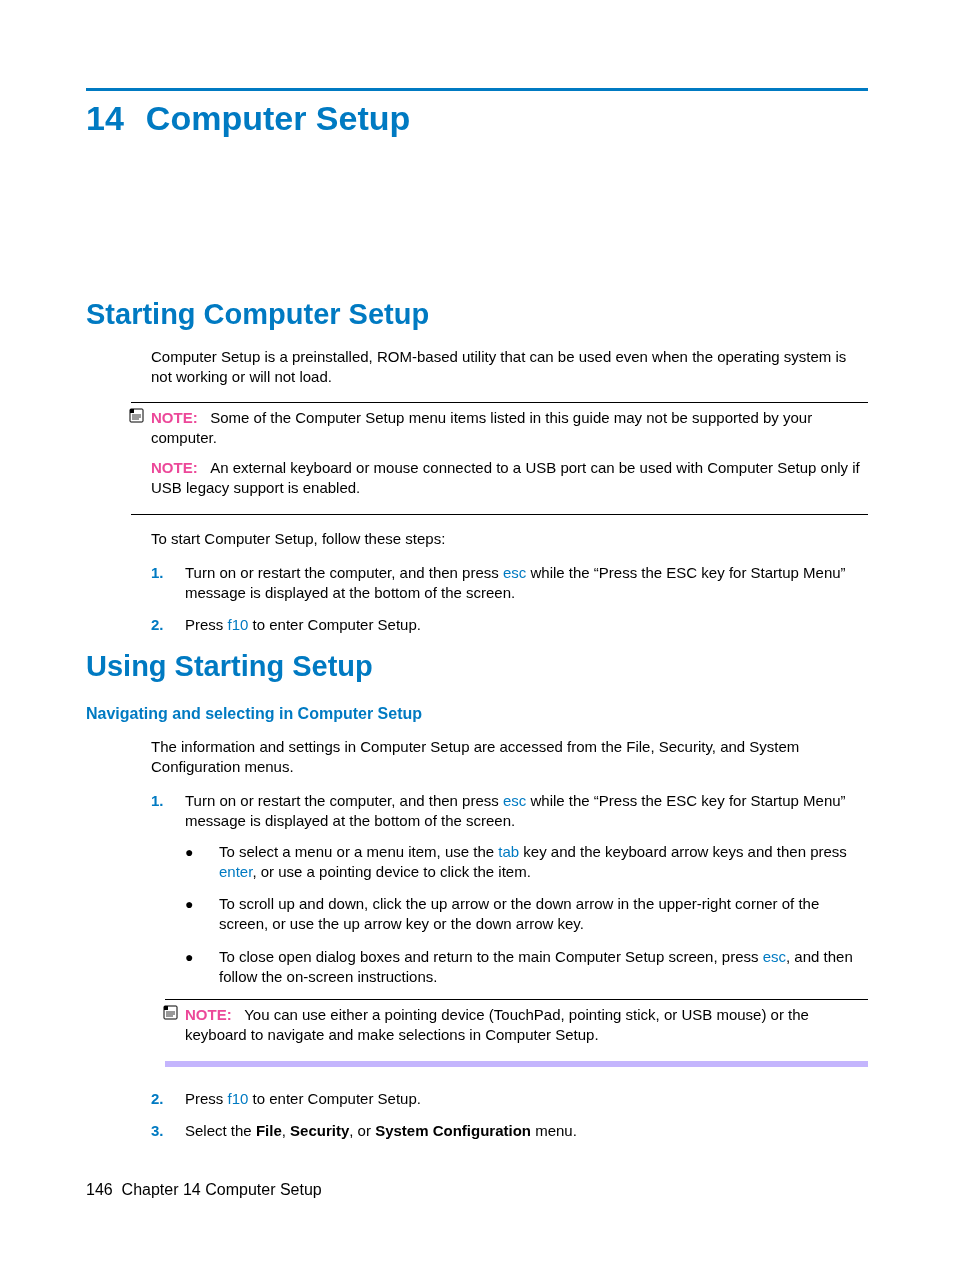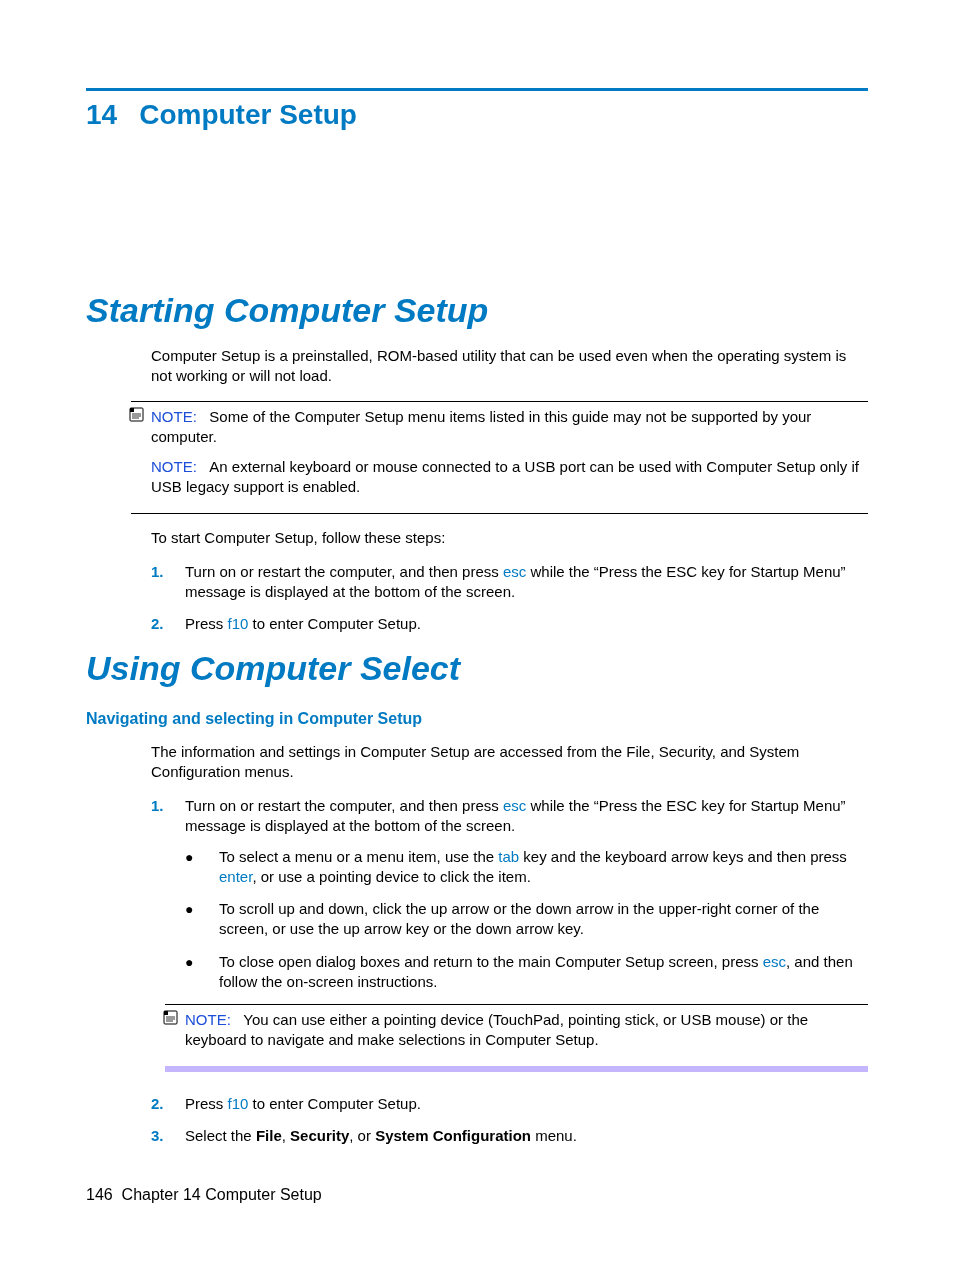--- a/index.html
+++ b/index.html
@@ -12,32 +12,31 @@
     width: 954px;
   }
   .page {
     padding: 88px 86px 50px 86px;
   }
   .top-rule {
     border-top: 3px solid #007ac2;
     margin-bottom: 8px;
   }
   .chapter-title {
-    font-size: 28px;
+    font-size: 34px;
     font-weight: bold;
     color: #007ac2;
     margin: 0 0 160px 0;
   }
   .chapter-title .num { margin-right: 22px; }
   h2 {
-    font-size: 34px;
+    font-size: 29px;
     font-weight: bold;
     color: #007ac2;
     margin: 0 0 16px 0;
-    font-style: italic;
   }
   h3 {
     font-size: 16px;
     font-weight: bold;
     color: #007ac2;
     margin: 22px 0 14px 0;
   }
   .body-indent { margin-left: 65px; }
   p {
     font-size: 15px;
@@ -58,22 +57,22 @@
   }
   .note-block .note-p:last-child { }
   .note-icon {
     position: absolute;
     left: -2px;
     top: 5px;
     width: 16px;
     height: 16px;
   }
   .note-label {
-    color: #1d4ed8;
-    font-weight: normal;
+    color: #ec4899;
+    font-weight: bold;
   }
   .ol {
     margin: 0 0 14px 0;
     padding: 0;
   }
   .ol .li {
     display: flex;
     font-size: 15px;
     line-height: 1.35;
     margin-bottom: 12px;
@@ -155,21 +154,21 @@
       </div>
     </div>
     <div class="li">
       <div class="marker">2.</div>
       <div class="li-body">
         <span>Press </span><span class="key">f10</span><span> to enter Computer Setup.</span>
       </div>
     </div>
   </div>
 
-  <h2>Using Computer Select</h2>
+  <h2>Using Starting Setup</h2>
   <h3>Navigating and selecting in Computer Setup</h3>
 
   <p class="body-indent">The information and settings in Computer Setup are accessed from the File, Security, and System Configuration menus.</p>
 
   <div class="ol">
     <div class="li">
       <div class="marker">1.</div>
       <div class="li-body">
         <p>
           <span>Turn on or restart the computer, and then press </span><span class="key">esc</span><span> while the “Press the ESC key for Startup Menu” message is displayed at the bottom of the screen.</span>

